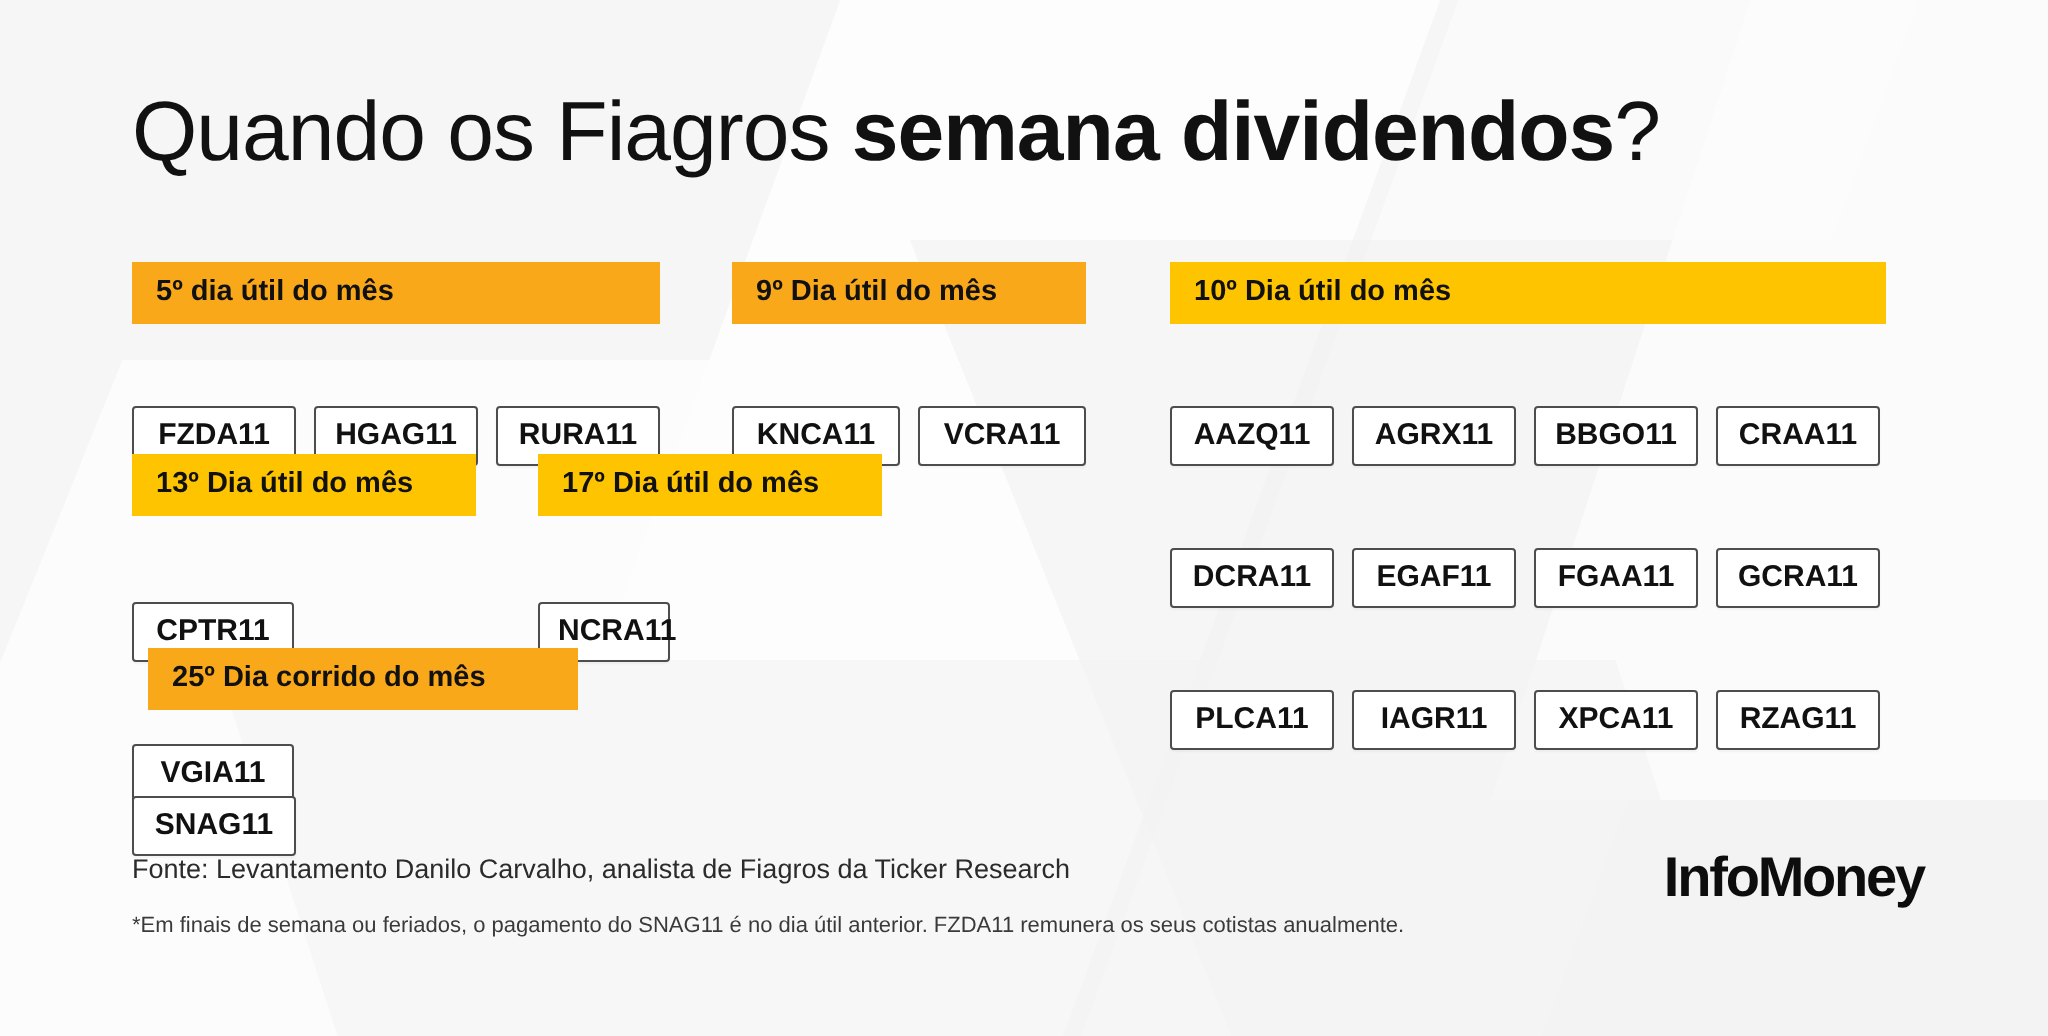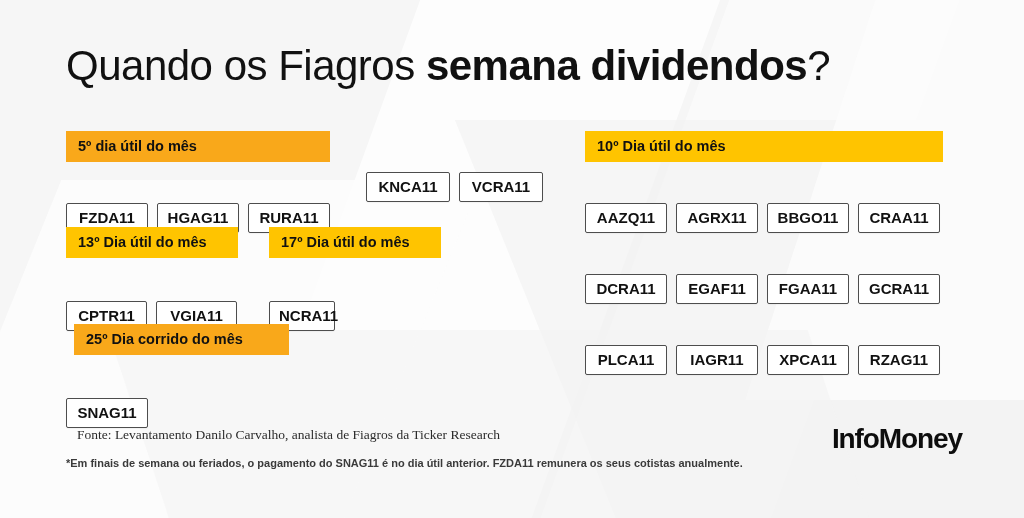--- a/index.html
+++ b/index.html
@@ -137,49 +137,47 @@
   #g-17  { left: 269px; top: 227px; }
   #g-25  { left: 66px;  top: 324px; }
 
   #g-5  .group-header { width: 264px; }
   #g-9  .group-header { width: 177px; }
   #g-10 .group-header { width: 358px; }
   #g-13 .group-header { width: 172px; }
   #g-17 .group-header { width: 172px; }
   #g-25 .group-header { width: 215px; margin-left: 8px; }
 
-  #g-13 .ticker-row, #g-17 .ticker-row, #g-25 .ticker-row { margin-top: 11px; }
+  #g-13 .ticker-row, #g-17 .ticker-row, #g-25 .ticker-row { margin-top: 11px; flex-direction: column; }
 
   .w5  .ticker { width: 82px; }
   .w9  .ticker { width: 84px; }
   .w10 .ticker { width: 82px; }
   .w13 .ticker { width: 81px; }
   .w17 .ticker { width: 66px; }
   .w25 .ticker { width: 82px; }
 
   #g-10 .ticker-row + .ticker-row { margin-top: 9px; }
 
   
   #source {
     position: absolute;
-    left: 77px;
+    left: 66px;
     top: 427px;
     font-size: 13.5px;
     color: #2b2b2b;
     white-space: nowrap;
-    font-family: Liberation Serif, serif;
   }
   #footnote {
     position: absolute;
     left: 66px;
     top: 457px;
     font-size: 11px;
     color: #3a3a3a;
     white-space: nowrap;
-    font-weight: bold;
   }
   #logo {
     position: absolute;
     right: 62px;
     top: 423px;
     font-size: 28px;
     font-weight: 700;
     letter-spacing: -1.1px;
     color: #0d0d0d;
     white-space: nowrap;
@@ -205,20 +203,21 @@
     <div class="group" id="g-5">
       <div class="group-header hdr-amber">5º dia útil do mês</div>
       <div class="ticker-row w5">
         <div class="ticker">FZDA11</div>
         <div class="ticker">HGAG11</div>
         <div class="ticker">RURA11</div>
       </div>
     </div>
 
     <div class="group" id="g-9">
+      <div class="group-header hdr-amber">9º Dia útil do mês</div>
       <div class="ticker-row w9">
         <div class="ticker">KNCA11</div>
         <div class="ticker">VCRA11</div>
       </div>
     </div>
 
     <div class="group" id="g-10">
       <div class="group-header hdr-gold">10º Dia útil do mês</div>
       <div class="ticker-row w10">
         <div class="ticker">AAZQ11</div>

